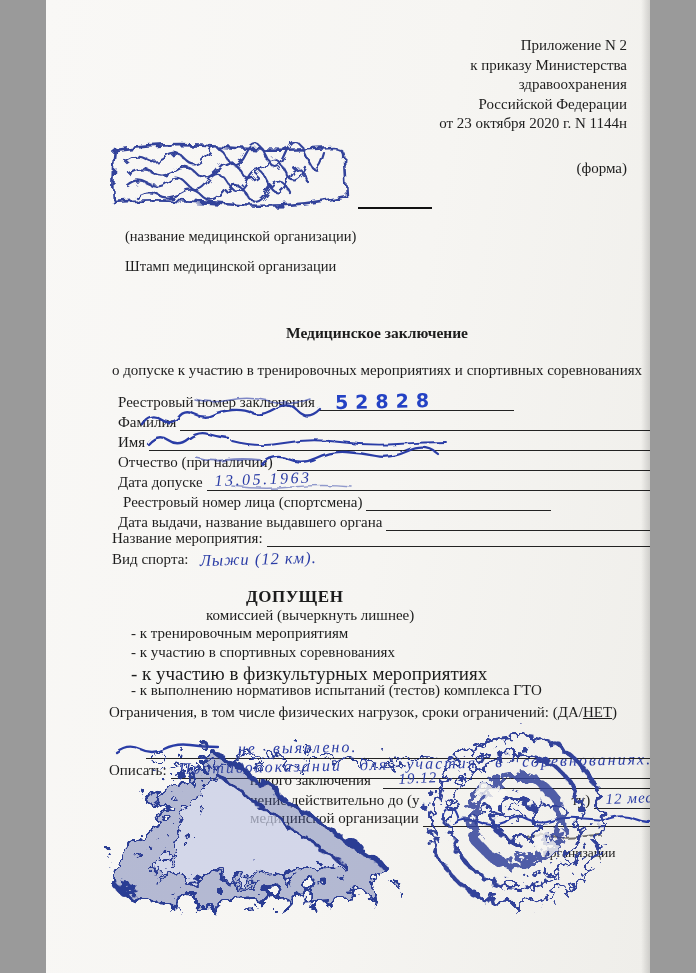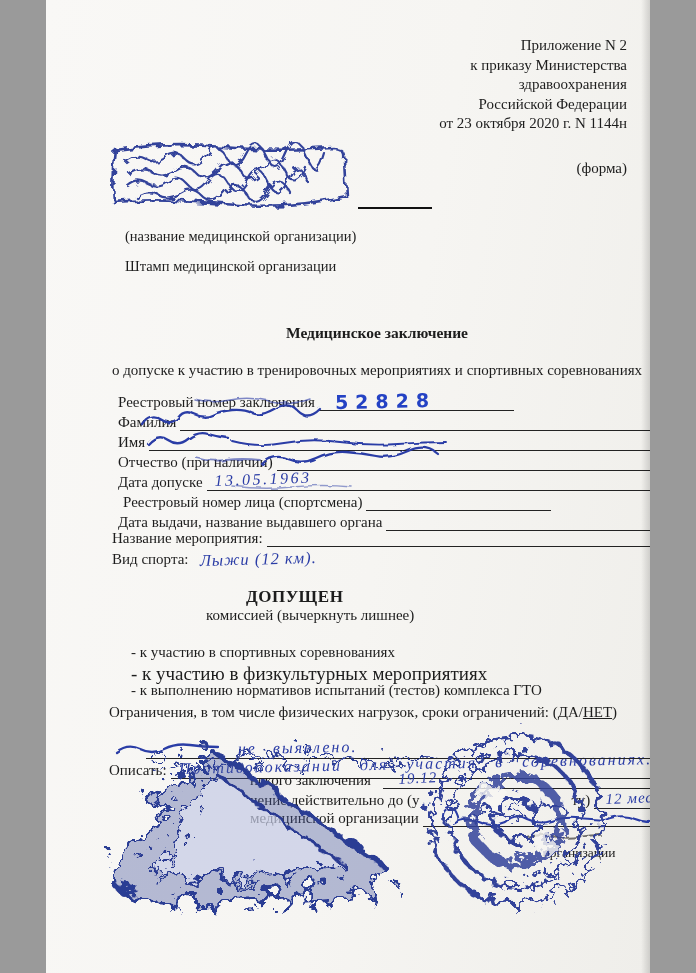--- a/index.html
+++ b/index.html
@@ -102,20 +102,21 @@
     <div class="fill"></div>
   </div>
 
   <div class="row" style="left:66px;top:550px;">
     <span class="lbl">Вид спорта:</span>
     <span class="hand hv sport">Лыжи (12 км).</span>
   </div>
 
   <div class="abs b" style="left:200px;top:587px;font-size:17px;letter-spacing:.5px;">ДОПУЩЕН</div>
   <div class="abs" style="left:160px;top:607px;font-size:15px;">комиссией (вычеркнуть лишнее)</div>
+  <div class="abs" style="left:85px;top:625px;font-size:15px;">- к тренировочным мероприятиям</div>
   <div class="abs" style="left:85px;top:644px;font-size:15px;">- к участию в спортивных соревнованиях</div>
   <div class="abs" style="left:85px;top:663px;font-size:19px;">- к участию в физкультурных мероприятиях</div>
   <div class="abs" style="left:85px;top:682px;font-size:15px;">- к выполнению нормативов испытаний (тестов) комплекса ГТО</div>
 
   <div class="abs" style="left:63px;top:704px;font-size:15px;">
     <span>Ограничения, в том числе физических нагрузок, сроки ограничений: (ДА/</span><span class="unet">НЕТ</span><span>)</span>
   </div>
 
   <div class="row" style="left:63px;top:760px;width:597px;">
     <span class="lbl">Описать:</span>

